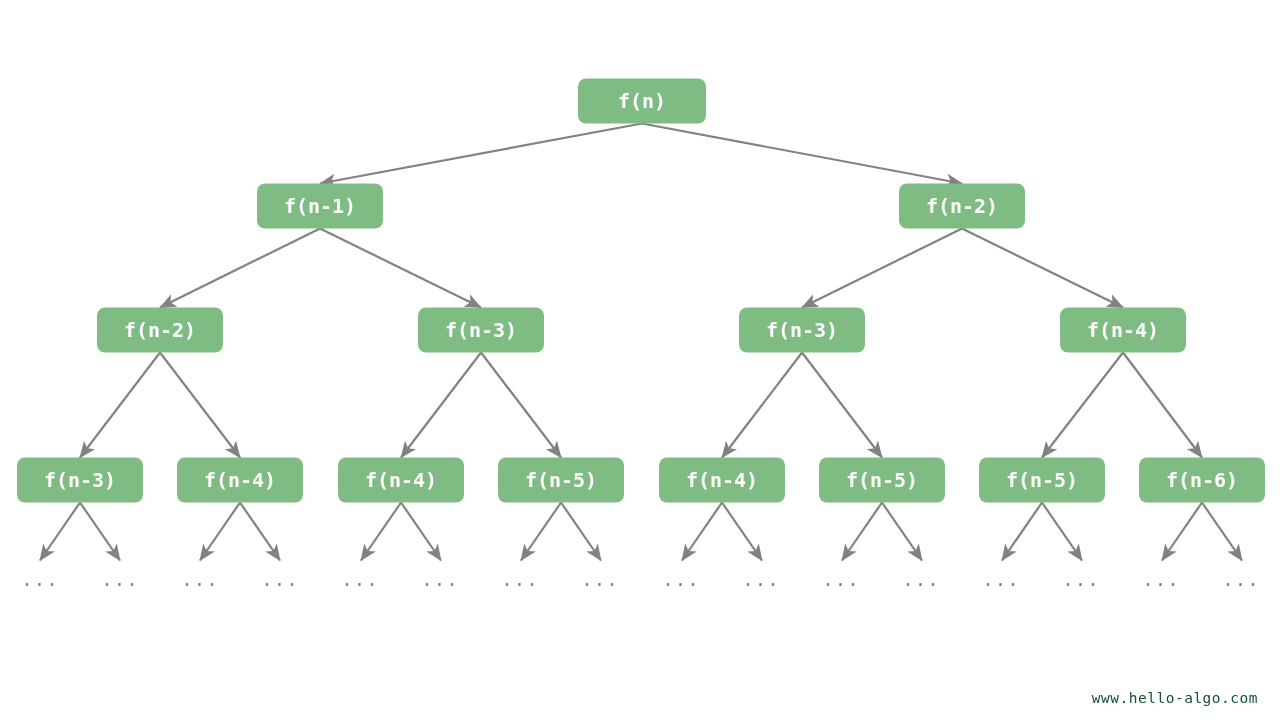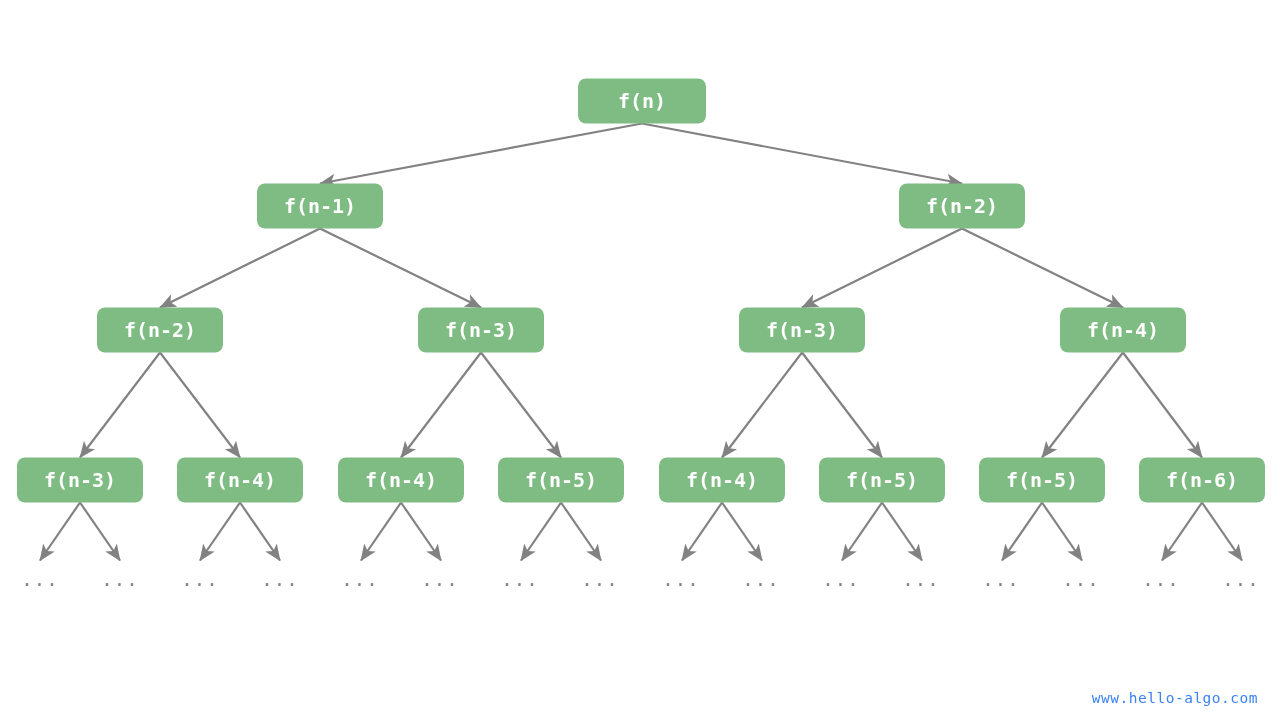--- a/index.html
+++ b/index.html
@@ -40,21 +40,21 @@
     fill: #858585;
     font-family: "DejaVu Sans Mono", monospace;
     font-size: 19px;
     text-anchor: middle;
     letter-spacing: 1px;
   }
   .watermark {
     position: absolute;
     right: 22px;
     bottom: 14px;
-    color: #3b82f6;
+    color: #14532d;
     font-family: "DejaVu Sans Mono", monospace;
     font-size: 14.5px;
     letter-spacing: 0.5px;
     white-space: nowrap;
   }
 </style>
 </head>
 <body>
 
 <svg id="diagram" viewBox="0 0 1280 720">

